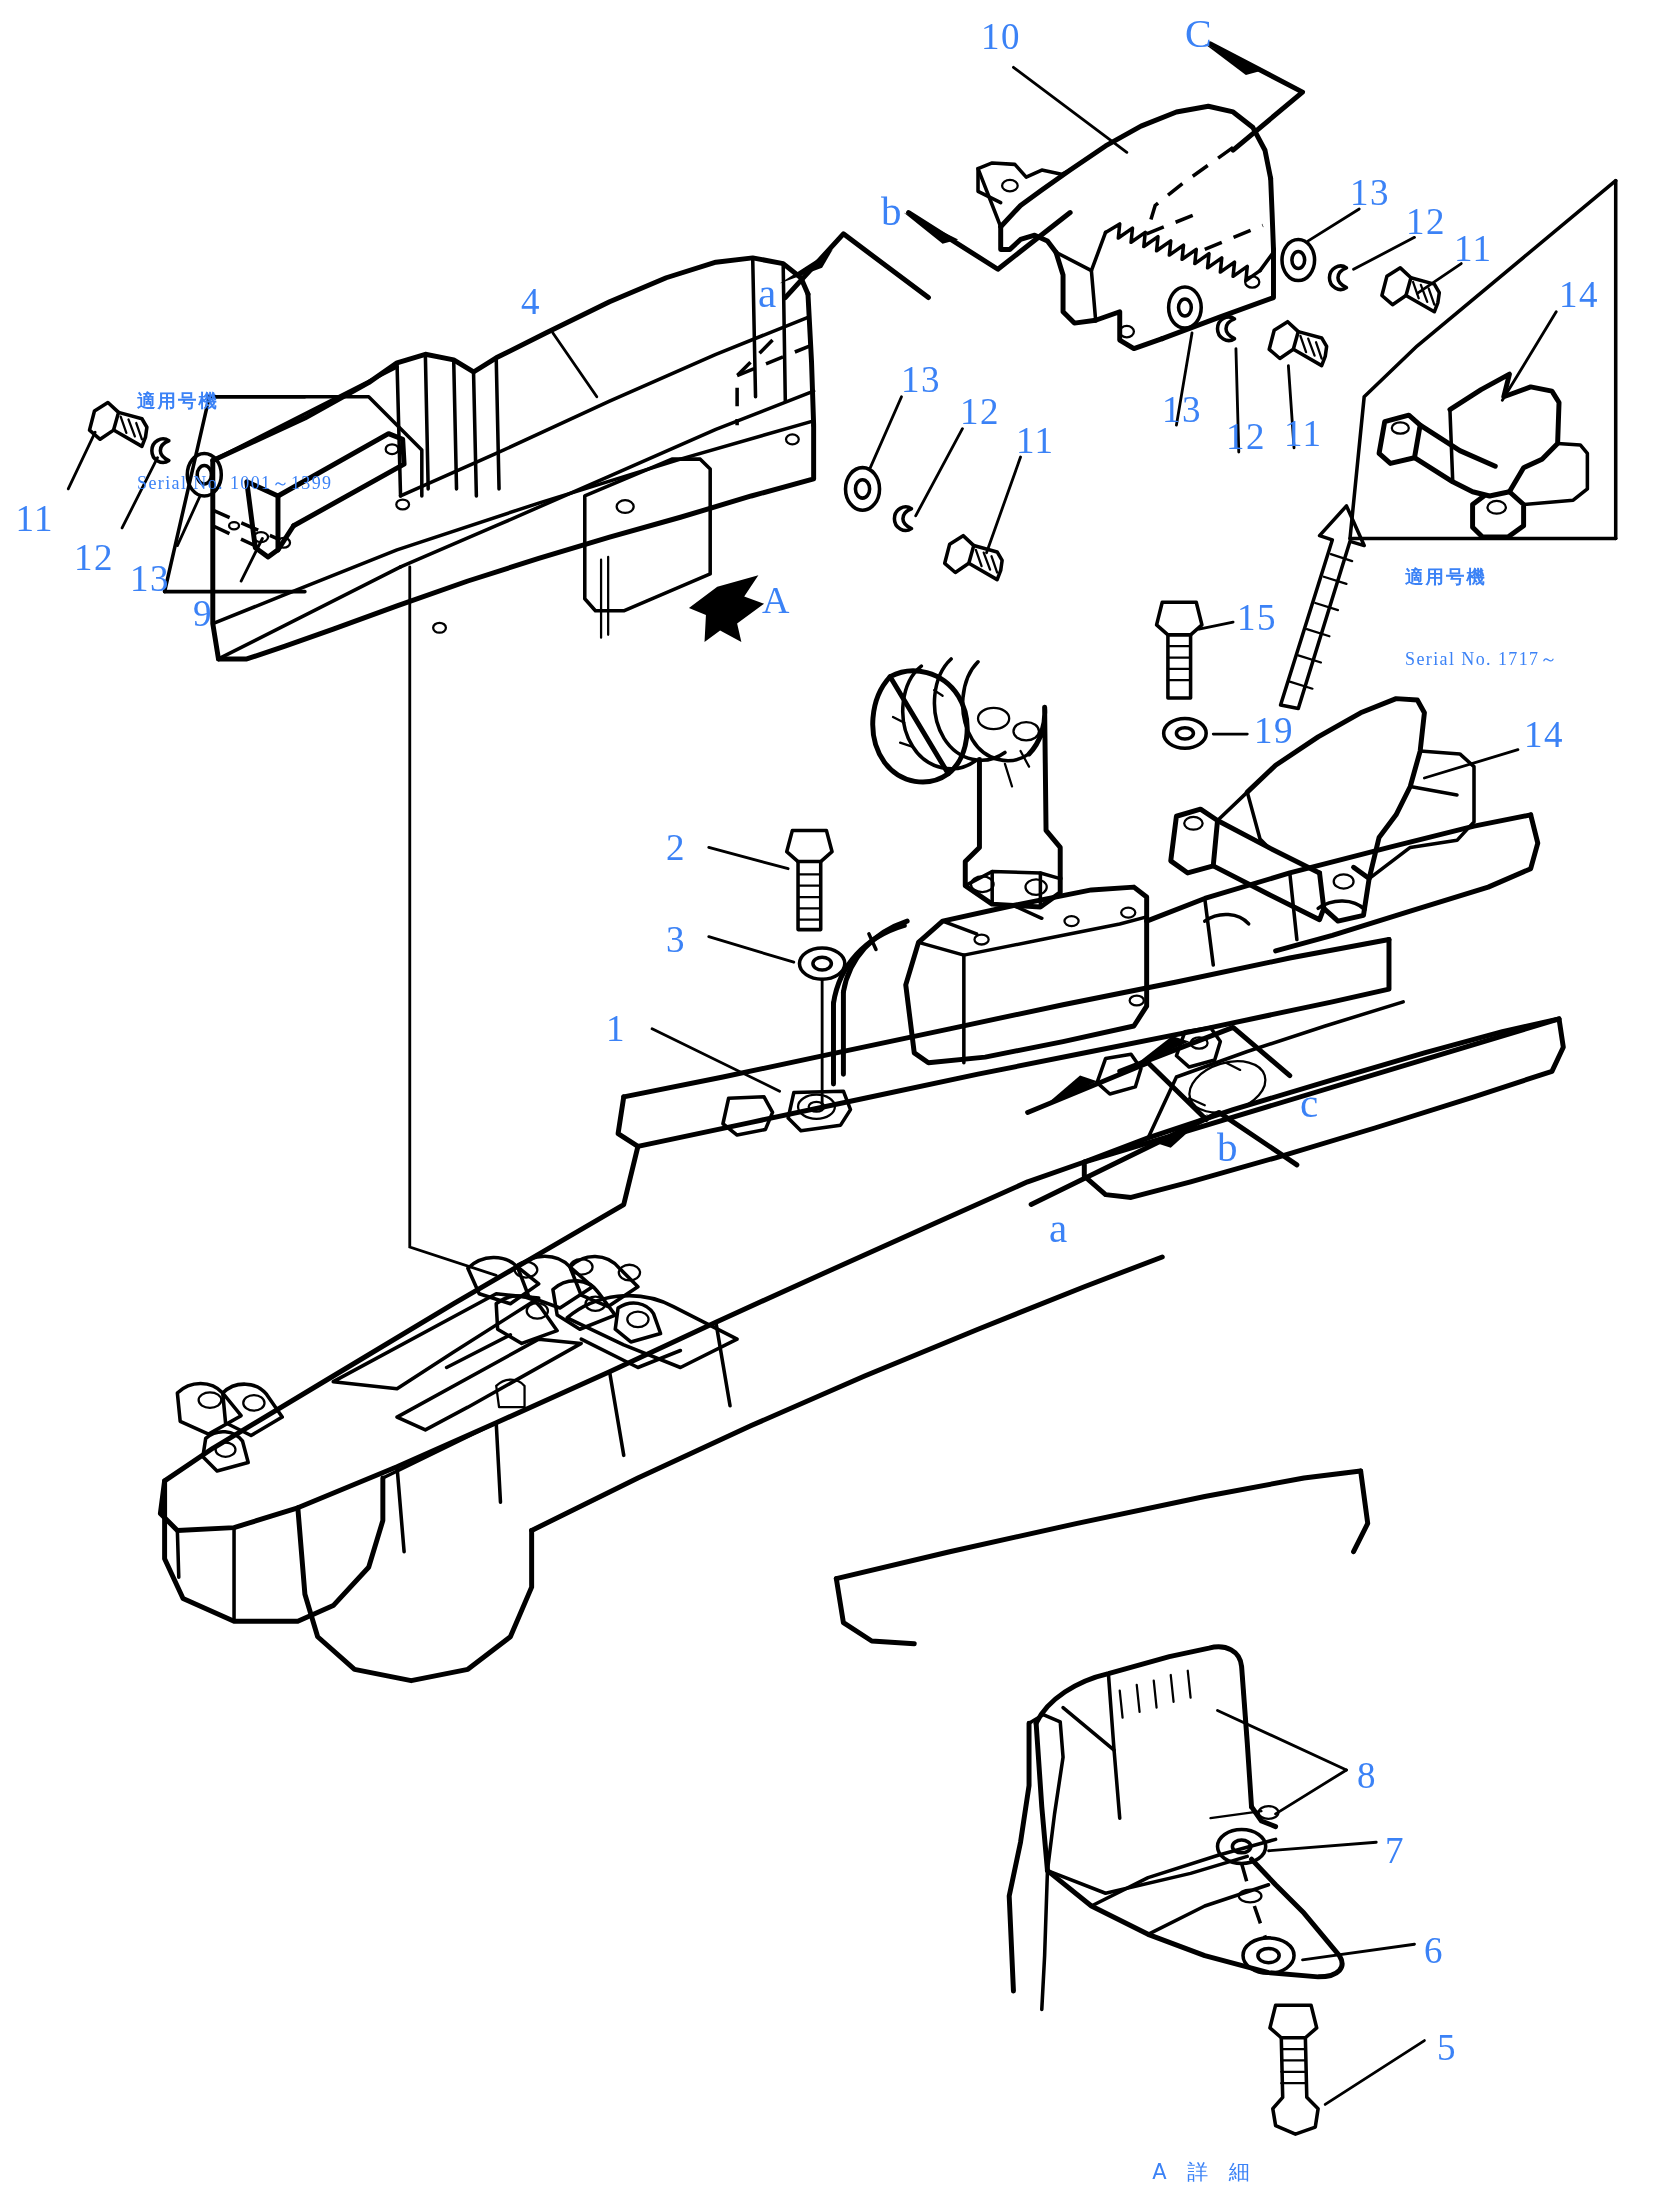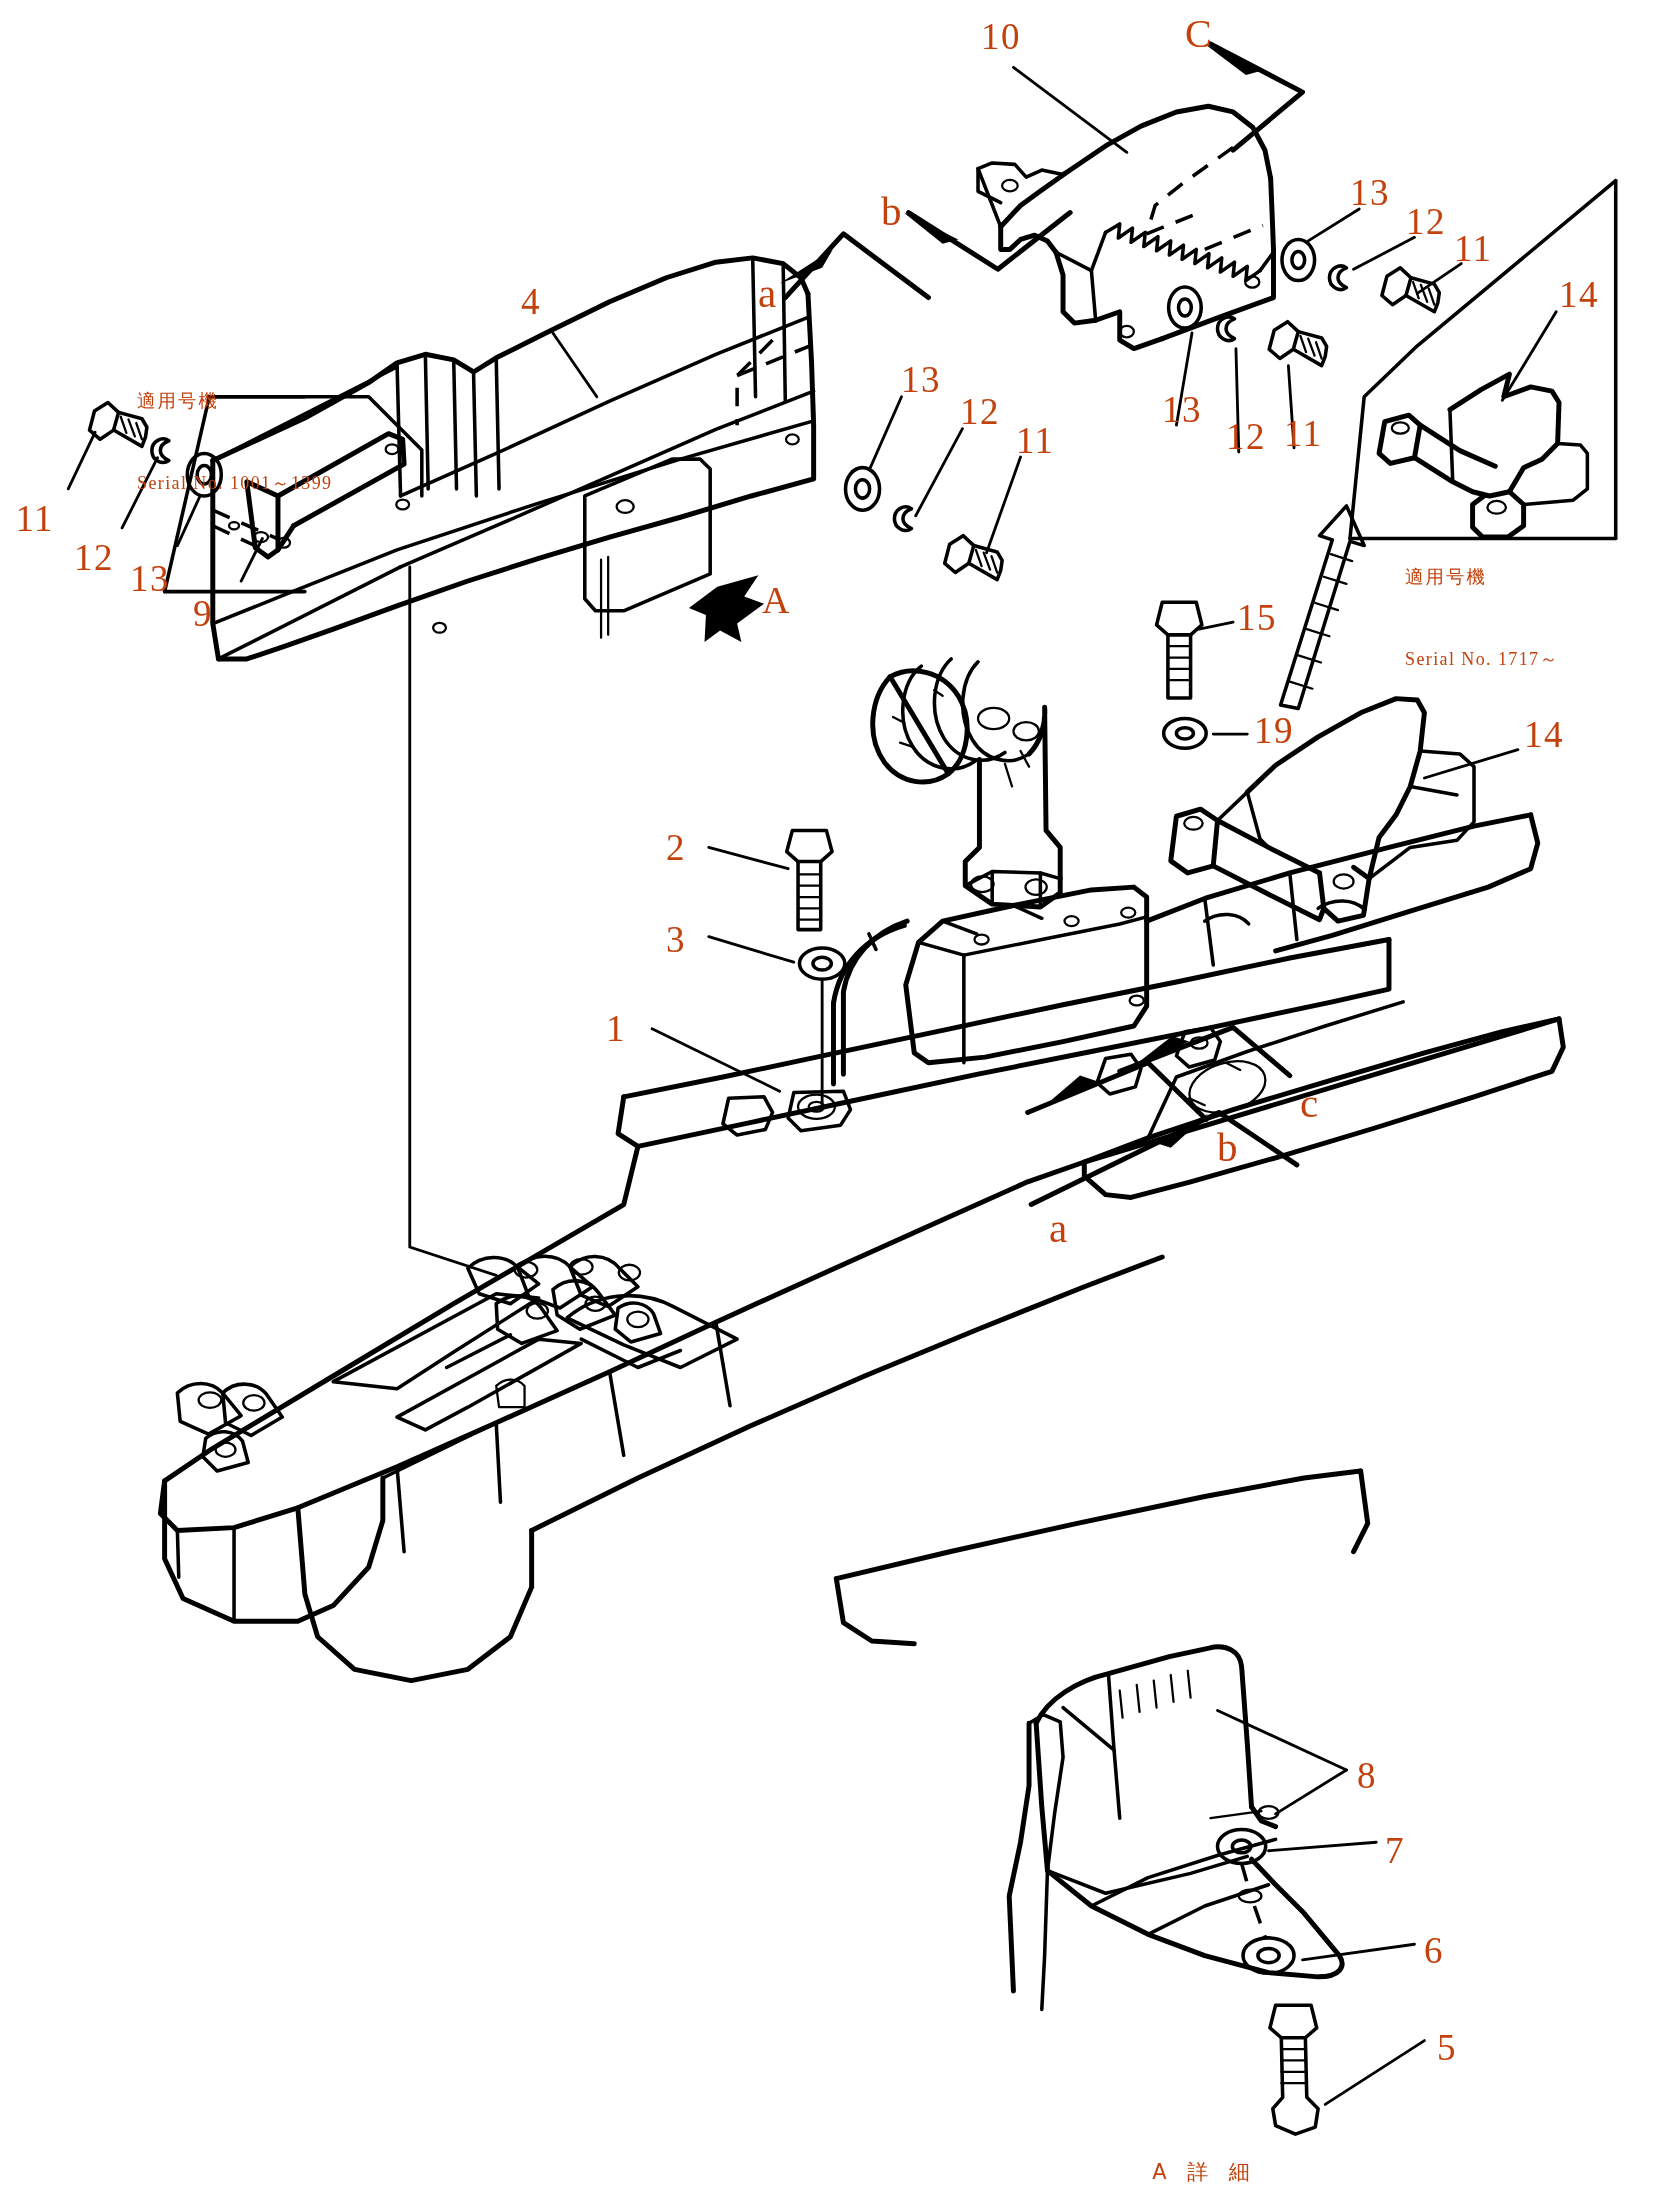--- a/index.html
+++ b/index.html
@@ -7,37 +7,37 @@
   body{font-family:"Liberation Serif", serif;}
   #sheet{
     position:relative;
     width:1662px;height:2205px;
     background:#fff;
     overflow:hidden;
   }
   #art{position:absolute;left:0;top:0;width:1662px;height:2205px;}
   .lbl{
     position:absolute;
-    color:#c2410c;
+    color:#3b82f6;
     font-family:"Liberation Serif", serif;
     white-space:pre;
     line-height:1;
     user-select:none;
   }
   .num{font-size:37px;letter-spacing:1.4px;}
   .arrowltr{font-size:40px;font-style:normal;}
   .arrowltr-lc{font-size:41px;}
   .detailA{font-size:38px;}
   .note{
     font-family:"DejaVu Sans", sans-serif;
     font-size:19px;
     line-height:1.45;
     letter-spacing:0.7px;
   }
-  .note .jp{font-size:18.4px;letter-spacing:2.1px;}
+  .note .jp{font-size:18.4px;letter-spacing:2.1px;font-weight:bold;}
   .note .sn{font-family:"Liberation Serif", serif;font-size:18px;letter-spacing:1.4px;}
   .capt{
     font-family:"DejaVu Sans", sans-serif;
     font-size:21px;
     line-height:1.5;
     text-align:center;
     letter-spacing:1.4px;
   }
   .capt .jp{letter-spacing:7px;}
 </style>

